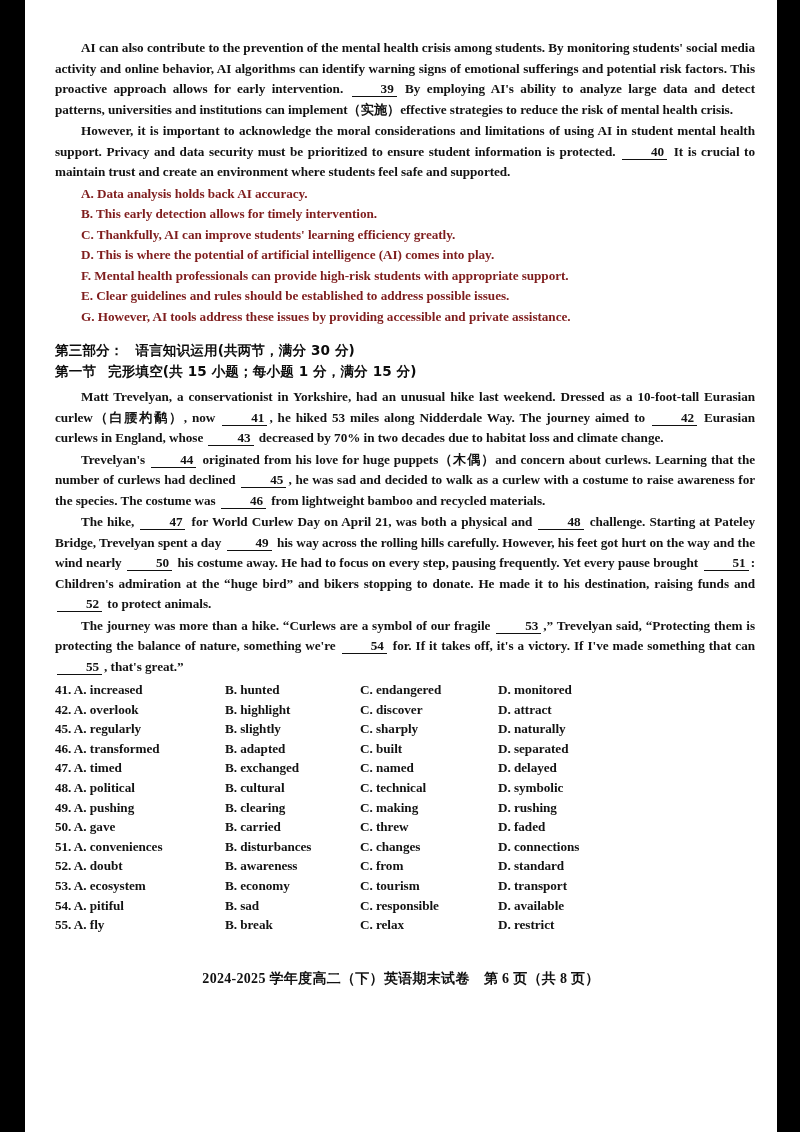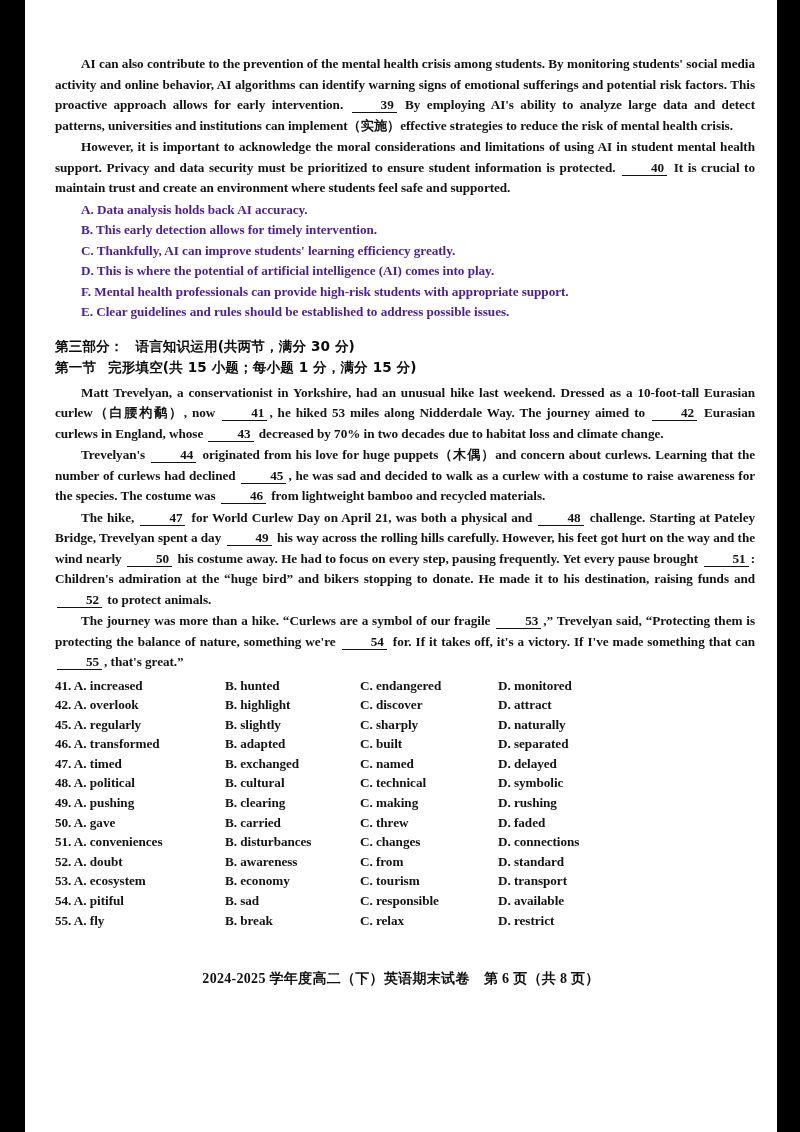--- a/index.html
+++ b/index.html
@@ -31,21 +31,21 @@
     right: 23px;
     top: 0;
     bottom: 0;
     background: #ffffff;
   }
 
   .sheet {
     position: absolute;
     left: 30px;
     right: 22px;
-    top: 54px;
+    top: 38px;
   }
 
   
   p.para {
     margin: 0 0 1px 0;
     font-size: 13.2px;
     line-height: 20.5px;
     color: #131313;
     text-align: justify;
     text-justify: inter-word;
@@ -67,21 +67,21 @@
 
   
   .opt-list {
     margin: 1px 0 0 0;
     padding: 0;
     list-style: none;
   }
   .opt-list li {
     font-size: 13.2px;
     line-height: 20.5px;
-    color: #4c1d95;
+    color: #7f1d1d;
     font-weight: 600;
     padding-left: 26px;
     letter-spacing: -0.05px;
   }
 
   
   .cn-head {
     font-size: 13.6px;
     line-height: 20px;
     font-weight: 700;
@@ -141,20 +141,21 @@
       <p class="para" id="p1">AI can also contribute to the prevention of the mental health crisis among students. By monitoring students' social media activity and online behavior, AI algorithms can identify warning signs of emotional sufferings and potential risk factors. This proactive approach allows for early intervention. <span class="blank w-wide">39</span> By employing AI's ability to analyze large data and detect patterns, universities and institutions can implement（实施）effective strategies to reduce the risk of mental health crisis.</p>
       <p class="para" id="p2">However, it is important to acknowledge the moral considerations and limitations of using AI in student mental health support. Privacy and data security must be prioritized to ensure student information is protected. <span class="blank w-wide">40</span> It is crucial to maintain trust and create an environment where students feel safe and supported.</p>
 
       <ul class="opt-list">
         <li>A. Data analysis holds back AI accuracy.</li>
         <li>B. This early detection allows for timely intervention.</li>
         <li>C. Thankfully, AI can improve students' learning efficiency greatly.</li>
         <li>D. This is where the potential of artificial intelligence (AI) comes into play.</li>
         <li>F. Mental health professionals can provide high-risk students with appropriate support.</li>
         <li>E. Clear guidelines and rules should be established to address possible issues.</li>
+        <li>G. However, AI tools address these issues by providing accessible and private assistance.</li>
       </ul>
     </div>
 
     <div class="section-heads">
       <p class="cn-head">
         <span class="cjk">第三部分：</span><span class="gap"></span><span class="cjk">语言知识运用(共两节，满分 30 分)</span>
       </p>
       <p class="cn-head">
         <span class="cjk">第一节</span><span class="gap"></span><span class="cjk">完形填空(共 15 小题；每小题 1 分，满分 15 分)</span>
       </p>

